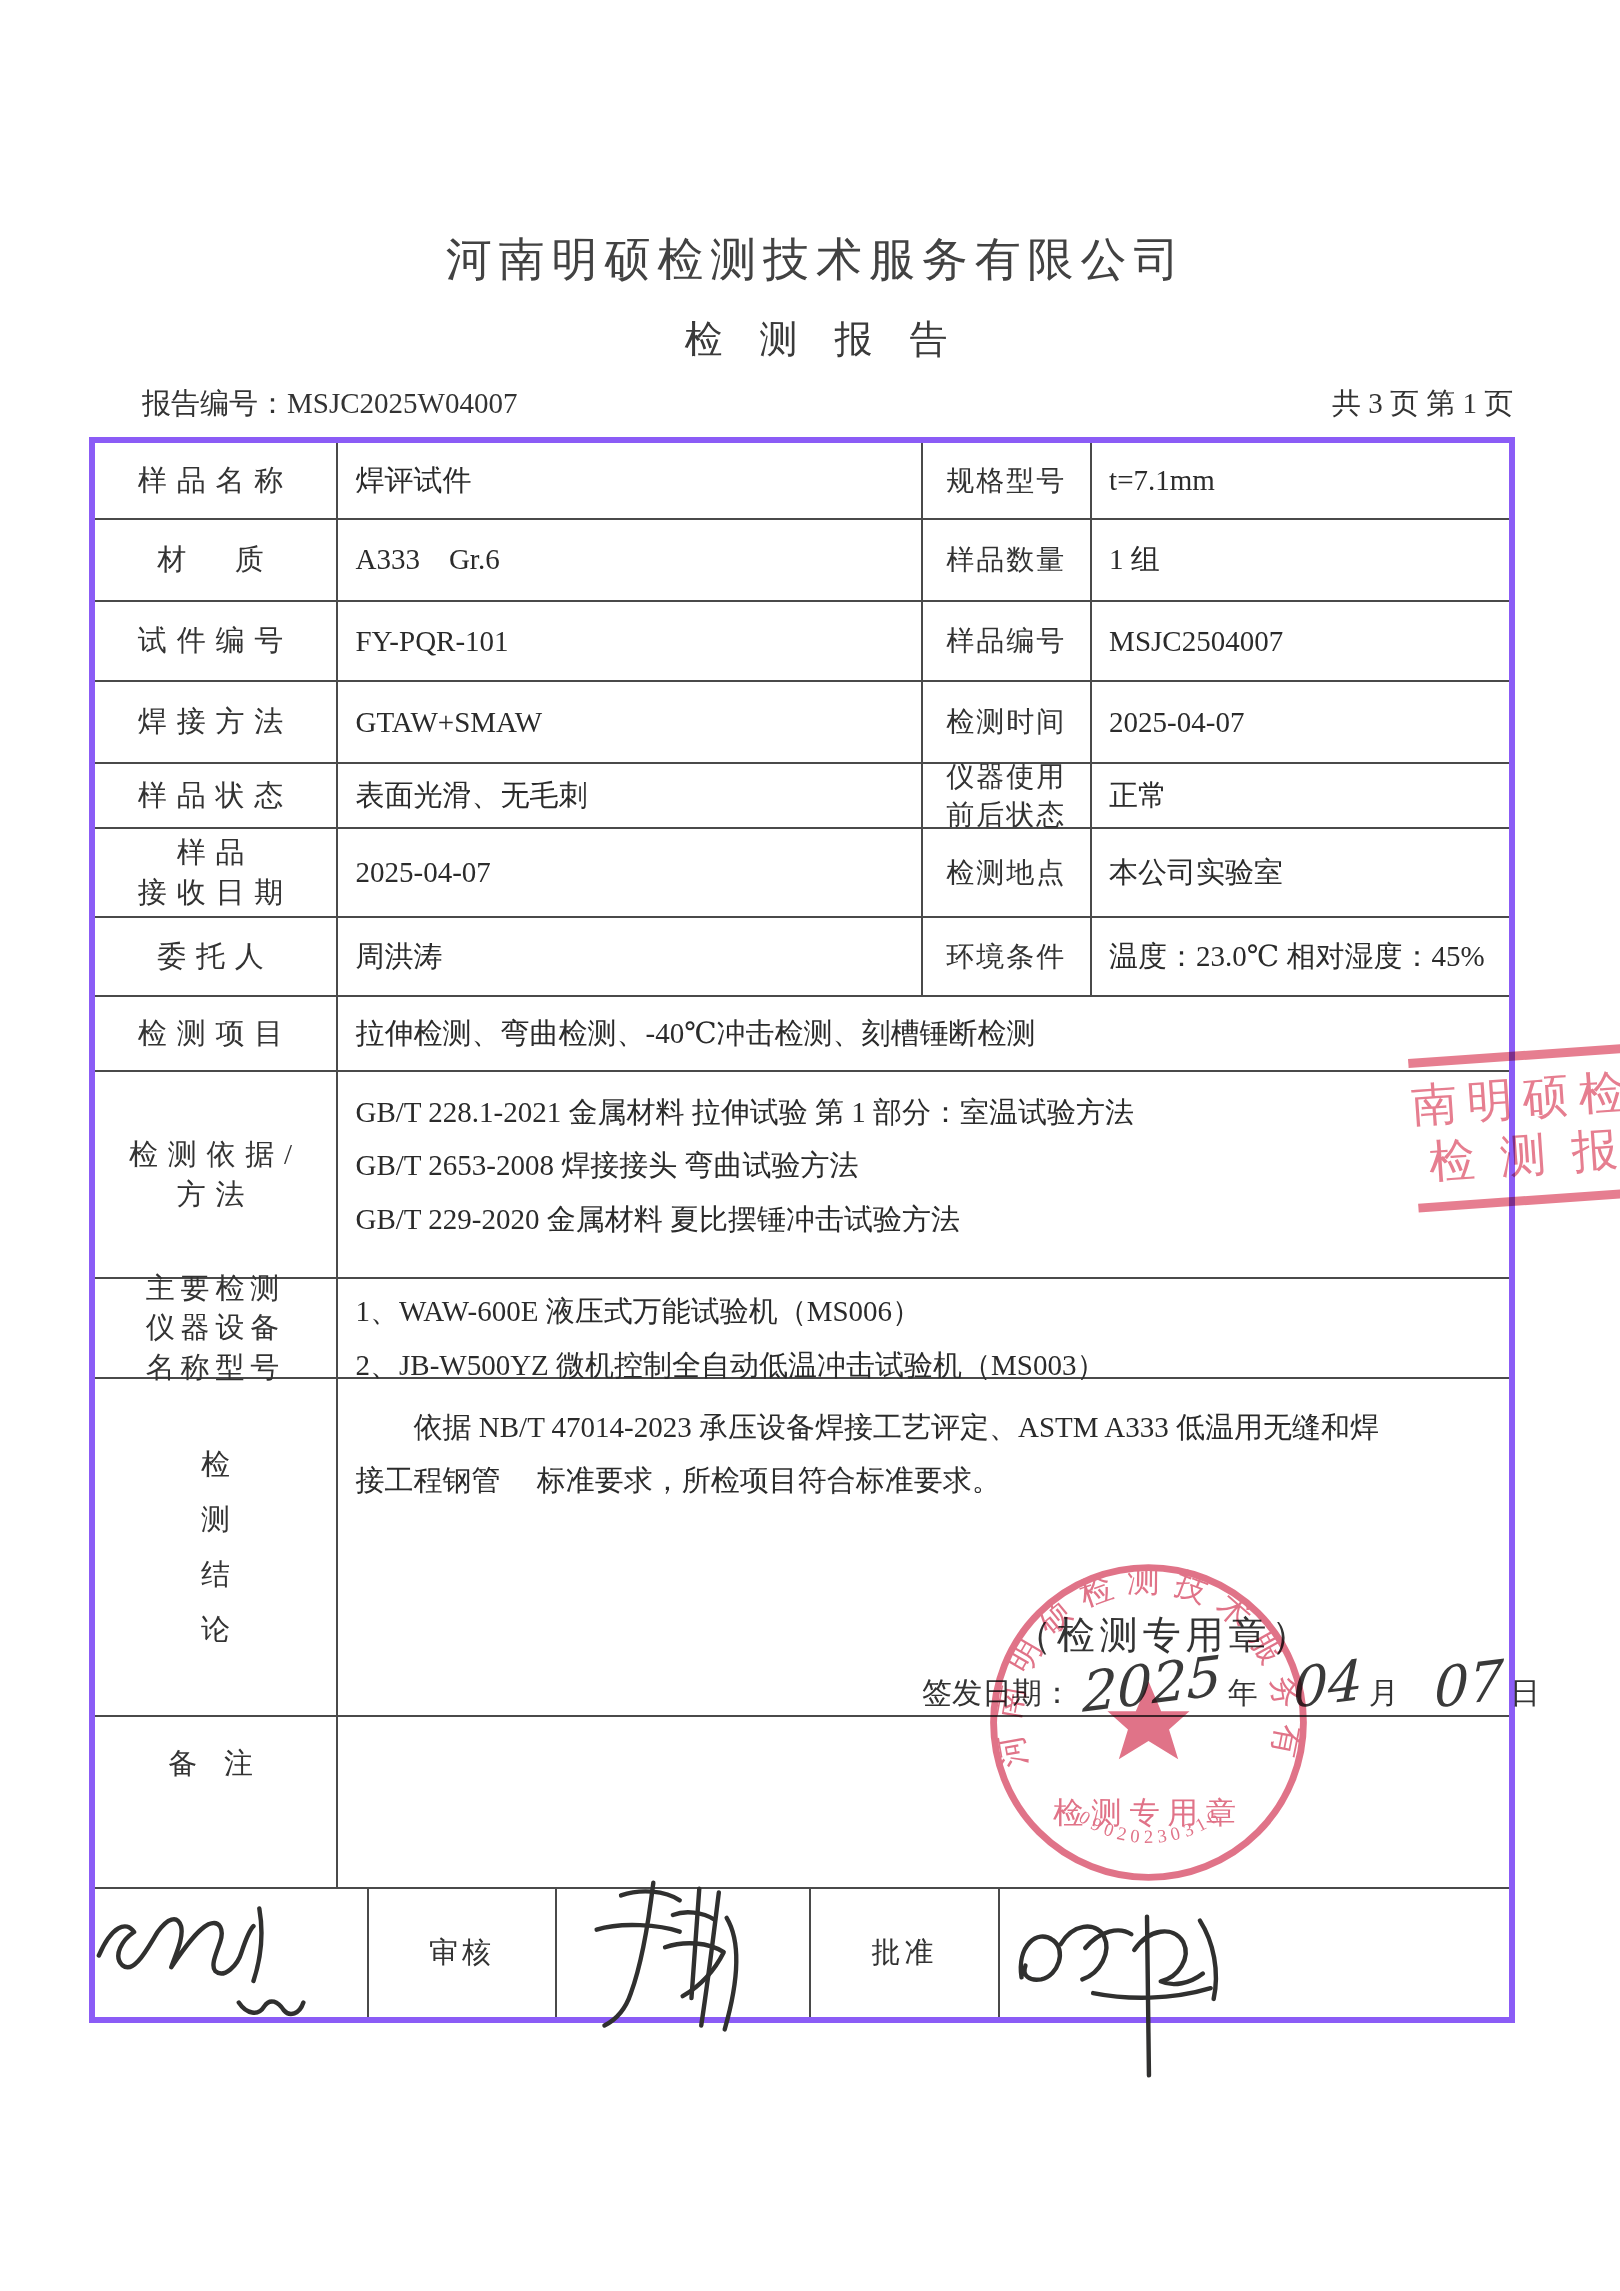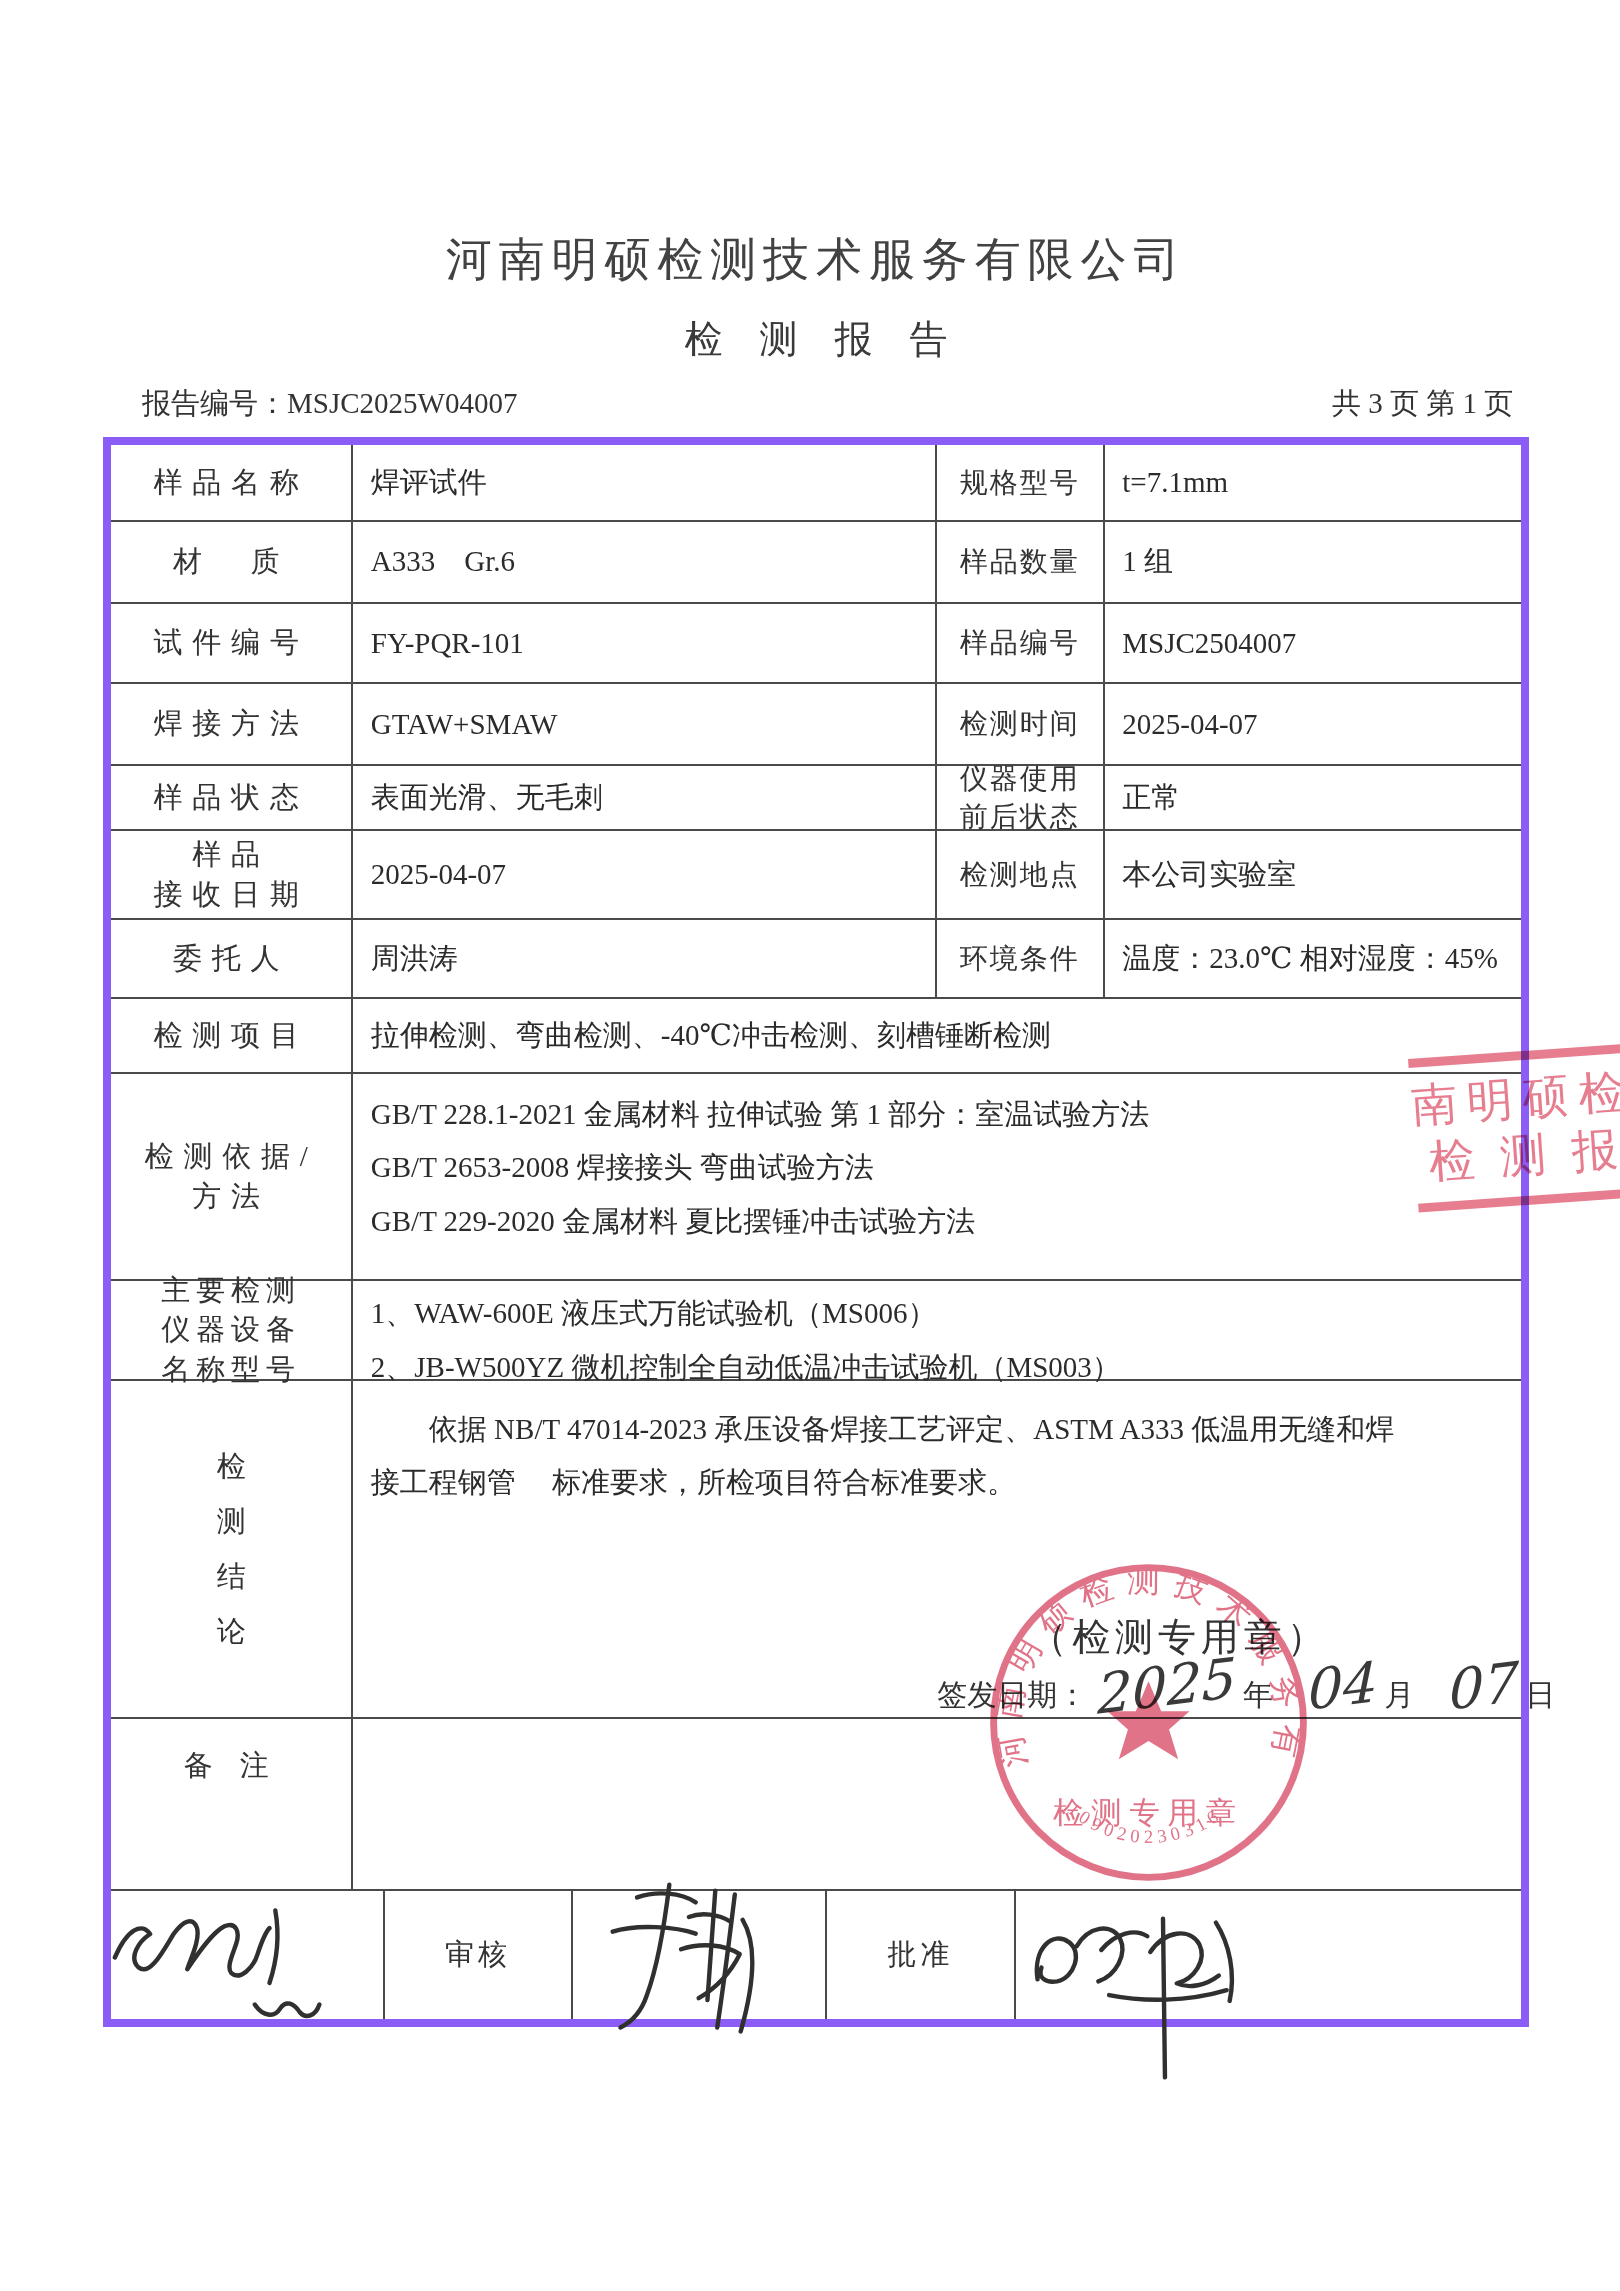--- a/index.html
+++ b/index.html
@@ -17,22 +17,22 @@
     position:absolute;top:314px;left:103px;width:1426px;text-align:center;
     font-size:38px;letter-spacing:37px;text-indent:37px;color:#3a3a3a;
   }
   .meta-line{
     position:absolute;top:384px;left:103px;width:1426px;
     display:flex;justify-content:space-between;align-items:baseline;
     box-sizing:border-box;padding:0 15.7px 0 39px;font-size:29px;color:#333;
   }
   
   .report-table{
-    position:absolute;left:103px;top:437px;width:1426px;
-    border:8px solid #8b5cf6;box-sizing:border-box;background:transparent;
+    position:absolute;left:89px;top:437px;width:1426px;
+    border:6px solid #8b5cf6;box-sizing:border-box;background:transparent;
     font-size:29px;
   }
   .tr{display:flex;box-sizing:border-box;border-top:2px solid #4a4a4a;}
   .tr:first-child{border-top:none;}
   .td{
     box-sizing:border-box;border-left:2px solid #4a4a4a;
     display:flex;align-items:center;overflow:visible;
   }
   .td:first-child{border-left:none;}
   .lbl{justify-content:center;text-align:center;letter-spacing:9.8px;color:#333;}

